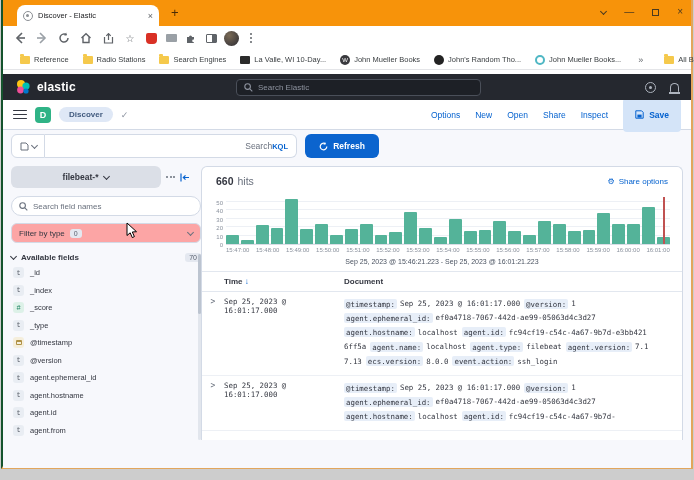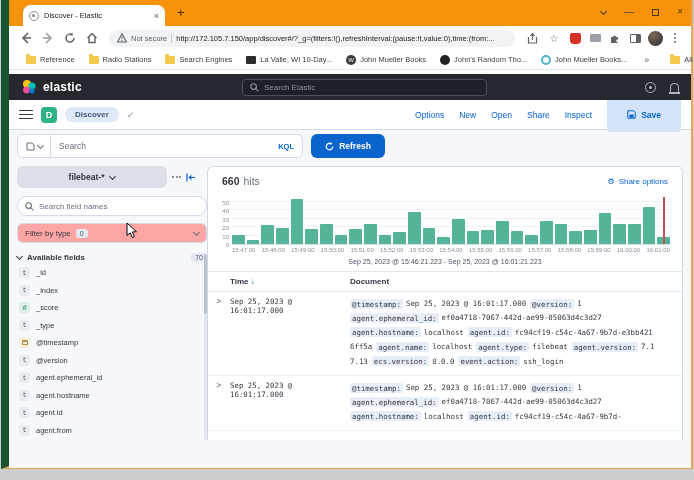--- a/index.html
+++ b/index.html
@@ -1,19 +1,19 @@
 <!DOCTYPE html>
 <html><head>
 <meta charset="utf-8">
 <style>
   * { margin:0; padding:0; box-sizing:border-box; }
   html,body { width:694px; height:480px; overflow:hidden; }
   body { background:#CDCDCD; font-family:"Liberation Sans", sans-serif; }
   .window { margin:0 1px; height:469px; background:#fff;
-    border-left:8px solid #14532d; border-right:2px solid #E2A65C; border-bottom:3px solid #E2A65C; }
+    border-left:2px solid #14532d; border-right:2px solid #E2A65C; border-bottom:3px solid #E2A65C; }
   
   .titlebar { height:26px; background:#F7930A; position:relative; display:flex; align-items:flex-end; }
   .tab { position:absolute; left:14px; top:5px; width:142px; height:21px; background:#fff;
     border-radius:8px 8px 0 0; display:flex; align-items:center; padding:0 6px; gap:5px; }
   .favicon { width:10px; height:10px; border-radius:50%; border:1.5px solid #8b8f94; position:relative; flex:none; }
   .favicon::after { content:""; position:absolute; left:2px; top:2px; width:3px; height:3px; border-radius:50%; background:#8b8f94; }
   .tab-title { font-size:7.5px; color:#202124; white-space:nowrap; overflow:hidden; flex:1; }
   .tab-close { font-size:9px; color:#5F6368; cursor:default; }
   .newtab { position:absolute; left:168px; top:6px; color:#4a2c05; font-size:13px; line-height:13px; }
   .wcontrols { position:absolute; right:8px; top:4px; display:flex; gap:18px; align-items:center; height:16px; }
@@ -73,28 +73,28 @@
   .hamb { display:flex; flex-direction:column; gap:2.5px; width:14px; }
   .hamb i { height:1.6px; background:#343741; border-radius:1px; }
   .space-badge { width:16px; height:16px; border-radius:4px; background:#2FB386; color:#fff; font-size:9px;
     font-weight:bold; display:flex; align-items:center; justify-content:center; }
   .crumb { background:#DFE8F6; color:#415A7E; font-size:8px; font-weight:bold; border-radius:9px;
     padding:3px 10px; }
   .check { color:#8b93a0; font-size:9px; }
   .enav-right { margin-left:auto; display:flex; align-items:center; gap:15px; }
   .nav-link { color:#0562CF; font-size:8.5px; }
   .save-btn { background:#D4E4F8; color:#0562CF; font-size:8.5px; font-weight:bold; border-radius:4px;
-    height:34px; padding:0 20px; display:flex; align-items:center; gap:5px; }
+    height:34px; padding:0 12px; display:flex; align-items:center; gap:5px; }
   
   .equery { height:32px; display:flex; align-items:center; padding:0 8px; gap:8px; }
   .qgroup { display:flex; height:24px; }
   .qbtn { width:34px; background:#fff; border:1px solid #D3DAE6; border-radius:6px 0 0 6px; display:flex;
     align-items:center; justify-content:center; gap:3px; }
   .qinput { width:252px; background:#fff; border:1px solid #D3DAE6; border-left:none; border-radius:0 6px 6px 0;
-    display:flex; align-items:center; padding:0 8px; }
+    display:flex; align-items:center; padding:0 8px;text-align:right; }
   .qinput .ph { color:#69707D; font-size:8.5px; flex:1; }
   .kql { color:#0562CF; font-size:7.5px; font-weight:bold; }
   .dgroup { flex:1; display:flex; height:24px; background:#fff; border:1px solid #D3DAE6; border-radius:6px;
     align-items:center; }
   .dbtn { width:34px; height:100%; border-right:1px solid #D3DAE6; display:flex; align-items:center;
     justify-content:center; gap:3px; }
   .drange { font-size:8.5px; color:#343741; padding:0 10px; flex:1; }
   .show-dates { color:#0562CF; font-size:8.5px; padding:0 10px; }
   .refresh-btn { width:74px; height:24px; background:#0B64CE; border-radius:6px; color:#fff; font-size:8.5px;
     font-weight:bold; display:flex; align-items:center; justify-content:center; gap:5px; }
@@ -207,30 +207,20 @@
       <svg class="ic" width="12" height="12" viewBox="0 0 12 12">
           <path d="M10 6 A4 4 0 1 1 8.5 2.9" stroke="#5F6368" stroke-width="1.5" fill="none"></path>
           <path d="M8.2 0.5 L8.8 3.2 L6.1 3.6 Z" fill="#5F6368"></path>
         </svg>
     </span>
     <span class="nav-ic">
       <svg class="ic" width="12" height="12" viewBox="0 0 12 12">
           <path d="M1.5 6 L6 1.8 L10.5 6 M3 5.3 V10.5 H9 V5.3" stroke="#5F6368" stroke-width="1.4" fill="none"></path>
         </svg>
     </span>
-    <div class="addr">
-      <svg class="ic" width="10" height="10" viewBox="0 0 10 10">
-          <path d="M5 0.8 L9.5 9 H0.5 Z" stroke="#5F6368" stroke-width="1.1" fill="none"></path>
-          <rect x="4.5" y="3.6" width="1" height="2.6" fill="#5F6368"></rect>
-          <rect x="4.5" y="7" width="1" height="1" fill="#5F6368"></rect>
-        </svg>
-      <span class="warn-label">Not secure</span>
-      <span class="sep"></span>
-      <span class="url">http://172.105.7.150/app/discover#/?_g=(filters:!(),refreshInterval:(pause:!t,value:0),time:(from:...</span>
-    </div>
     <span class="nav-ic">
       <svg class="ic" width="11" height="11" viewBox="0 0 11 11">
           <path d="M1.5 4 V10 H9.5 V4" stroke="#5F6368" stroke-width="1.2" fill="none"></path>
           <path d="M5.5 7 V0.8 M3.3 2.8 L5.5 0.6 L7.7 2.8" stroke="#5F6368" stroke-width="1.2" fill="none"></path>
         </svg>
     </span>
     <span class="nav-ic star">☆</span>
     <span class="ext">
         <span class="shield"></span>
       </span>

